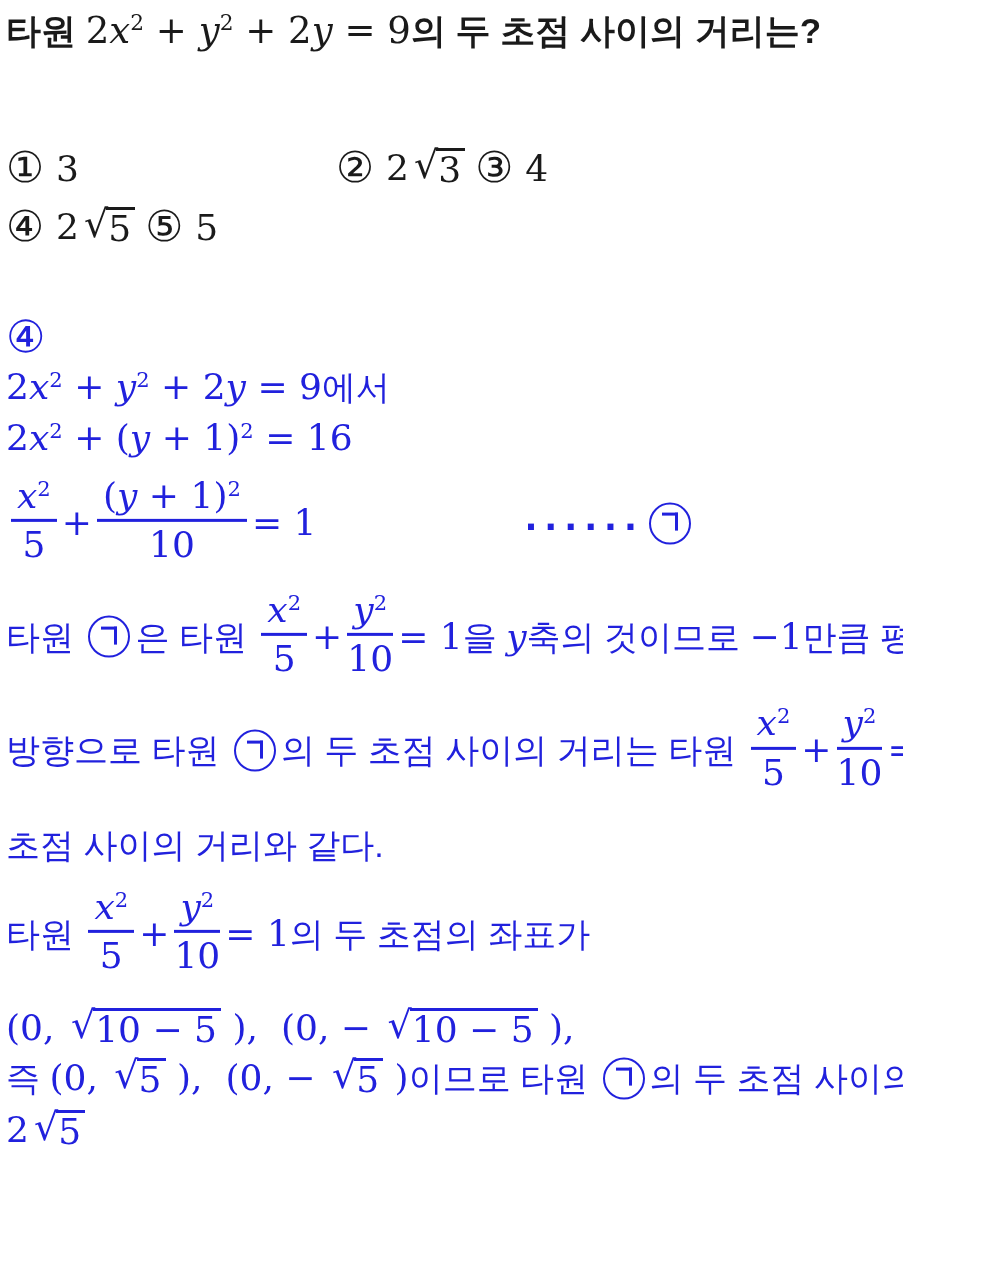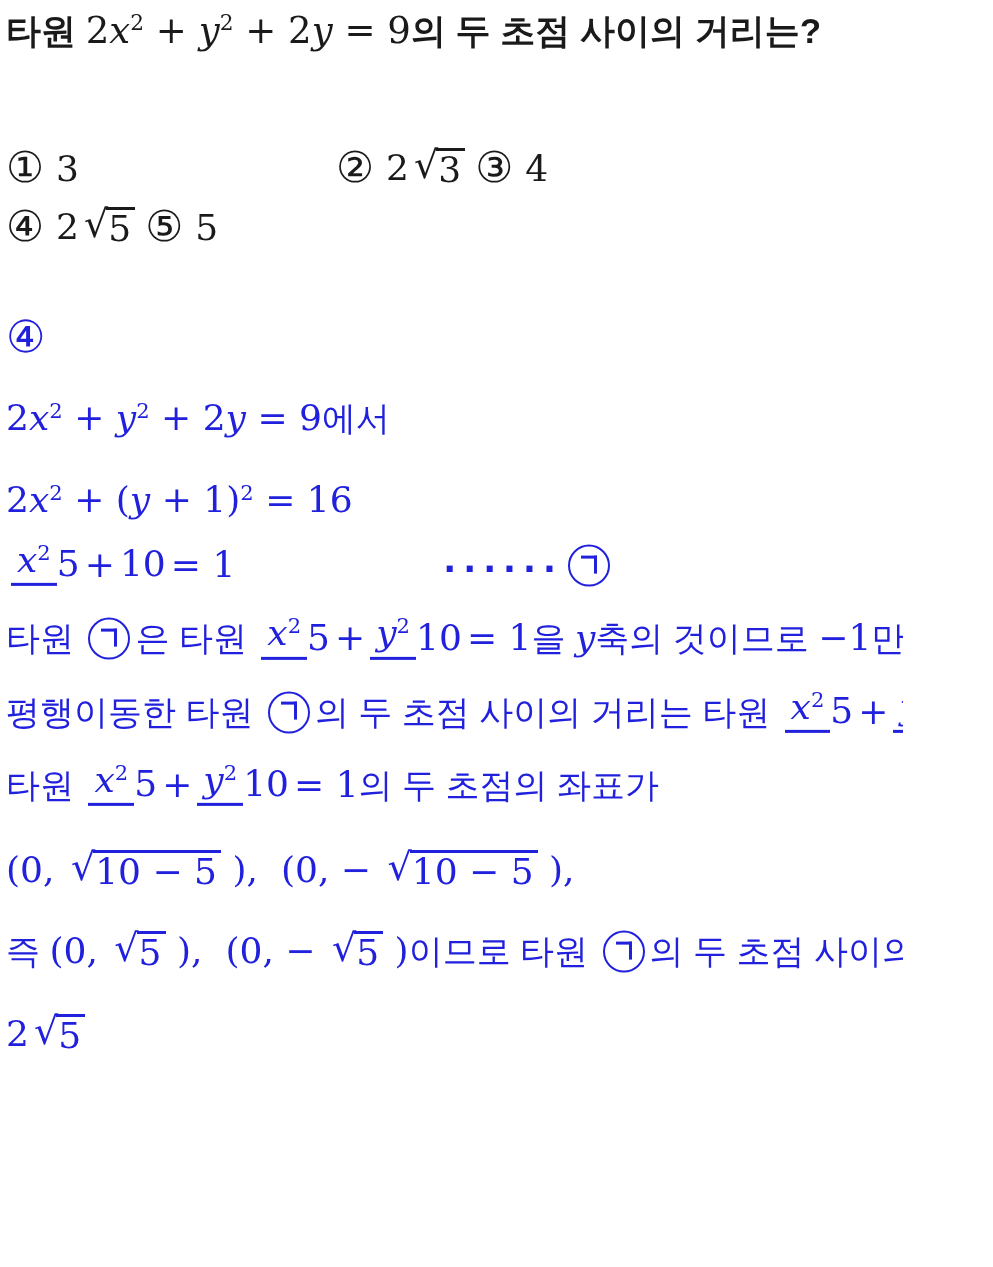--- a/index.html
+++ b/index.html
@@ -32,25 +32,25 @@
     font-size:1.25em;line-height:1;margin-right:12px;
   }
   .choice-first{width:330px;}
   .cval{display:inline-flex;align-items:baseline;}
   
   .solution{margin-top:66px;color:#2121dd;}
   .answer-marker{
     font-family:"DejaVu Sans",sans-serif;
     font-size:44px;line-height:1;
   }
-  .line{margin-top:37px;white-space:nowrap;}
+  .line{margin-top:6px;white-space:nowrap;}
   .frac-line{margin-top:24px;margin-bottom:24px;}
   
   .frac{
-    display:inline-flex;flex-direction:row;align-items:center;
+    display:inline-flex;flex-direction:column;align-items:center;
     vertical-align:middle;text-align:center;
     margin:0 5px;line-height:1.12;transform:translateY(-0.18em);
   }
   .frac .num{display:block;padding:0 6px 3px;border-bottom:3px solid currentColor;}
   .frac .den{display:block;padding-top:3px;}
   
   .sqrt{display:inline-flex;align-items:flex-start;margin-left:5px;}
   .radical-sign{
     font-family:"DejaVu Serif",serif;font-size:1.12em;
     line-height:1.02;transform:translateY(-0.04em);
@@ -131,42 +131,44 @@
 
   <div class="solution">
     <div class="answer-marker">④</div>
     <div id="solution-lines">
         <div class="line"><span class="mn">2</span><span class="mi">x</span><sup class="msup">2</sup><span class="mn"> + </span><span class="mi">y</span><sup class="msup">2</sup><span class="mn"> + 2</span><span class="mi">y</span><span class="mn"> = 9</span><span class="kr">에서</span></div>
         <div class="line"><span class="mn">2</span><span class="mi">x</span><sup class="msup">2</sup><span class="mn"> + (</span><span class="mi">y</span><span class="mn"> + 1)</span><sup class="msup">2</sup><span class="mn"> = 16</span></div>
         <div class="line frac-line"><span class="frac">
             <span class="num"><span class="mi">x</span><sup class="msup">2</sup></span>
             <span class="den"><span class="mn">5</span></span>
           </span><span class="mn">+</span><span class="frac">
+            <span class="num"><span class="mn">(</span><span class="mi">y</span><span class="mn"> + 1)</span><sup class="msup">2</sup></span>
             <span class="den"><span class="mn">10</span></span>
           </span><span class="mn">= 1</span><span class="dots">······</span><span class="refmark">
             <span class="giyeok"></span>
           </span></div>
         <div class="line frac-line"><span class="kr">타원 </span><span class="refmark">
             <span class="giyeok"></span>
           </span><span class="kr">은 타원 </span><span class="frac">
             <span class="num"><span class="mi">x</span><sup class="msup">2</sup></span>
             <span class="den"><span class="mn">5</span></span>
           </span><span class="mn">+</span><span class="frac">
             <span class="num"><span class="mi">y</span><sup class="msup">2</sup></span>
             <span class="den"><span class="mn">10</span></span>
           </span><span class="mn">= 1</span><span class="kr">을 </span><span class="mi">y</span><span class="kr">축의 것이므로 </span><span class="mn">−1</span><span class="kr">만큼 평행이동한</span></div>
-        <div class="line frac-line"><span class="kr">평행이동한 타원 </span><span class="refmark">
+        <div class="line frac-line"><span class="kr">방향으로 타원 </span><span class="refmark">
             <span class="giyeok"></span>
           </span><span class="kr">의 두 초점 사이의 거리는 타원 </span><span class="frac">
             <span class="num"><span class="mi">x</span><sup class="msup">2</sup></span>
             <span class="den"><span class="mn">5</span></span>
           </span><span class="mn">+</span><span class="frac">
             <span class="num"><span class="mi">y</span><sup class="msup">2</sup></span>
             <span class="den"><span class="mn">10</span></span>
           </span><span class="mn">= 1</span><span class="kr">의 두</span></div>
+        <div class="line"><span class="kr">초점 사이의 거리와 같다.</span></div>
         <div class="line frac-line"><span class="kr">타원 </span><span class="frac">
             <span class="num"><span class="mi">x</span><sup class="msup">2</sup></span>
             <span class="den"><span class="mn">5</span></span>
           </span><span class="mn">+</span><span class="frac">
             <span class="num"><span class="mi">y</span><sup class="msup">2</sup></span>
             <span class="den"><span class="mn">10</span></span>
           </span><span class="mn">= 1</span><span class="kr">의 두 초점의 좌표가</span></div>
         <div class="line"><span class="mn">(0, </span><span class="sqrt">
             <span class="radical-sign">√</span>
             <span class="radicand"><span class="mn">10 − 5</span></span>

